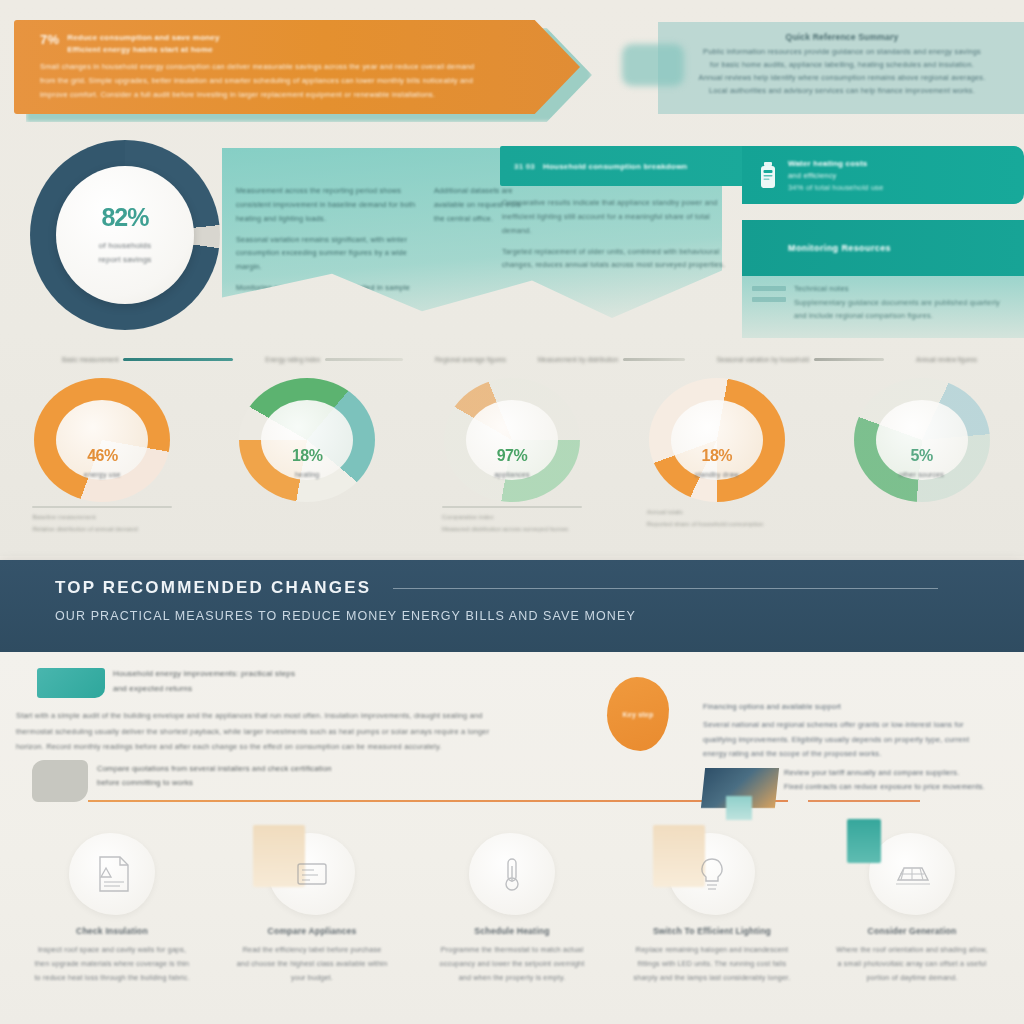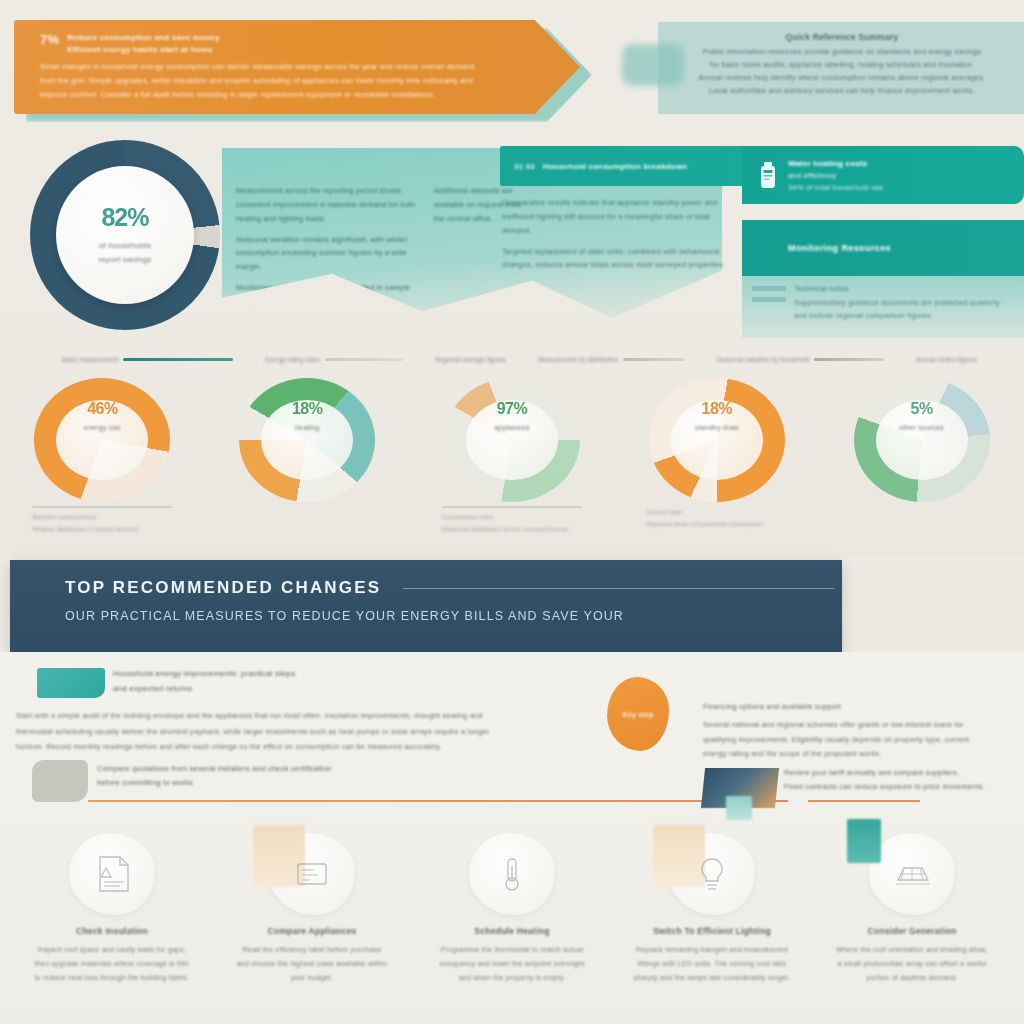--- a/index.html
+++ b/index.html
@@ -180,32 +180,32 @@
   }
   .donut-cell { width: 168px; position: relative; }
   .donut {
     position: relative; width: 136px; height: 124px; margin: 0 auto;
   }
   .donut-ring { position: absolute; inset: 0; border-radius: 50%; }
   .donut-hole {
     position: absolute; left: 22px; top: 22px; right: 22px; bottom: 22px;
     border-radius: 50%;
     background: radial-gradient(circle at 40% 34%, rgba(255,255,255,.95), rgba(245,243,238,.86));
-    display: flex; flex-direction: column; align-items: center; justify-content: flex-start;
+    display: flex; flex-direction: column; align-items: center; justify-content: flex-end;
   }
   .donut-pct { font-size: 16px; font-weight: bold; letter-spacing: -.5px; }
   .donut-lab { margin-top: 5px; font-size: 7px; color: #6f7579; text-align: center; line-height: 1.5; }
   .donut-foot {
     margin-top: 4px; padding: 0 14px; font-size: 6.2px; color: #9a9b94; line-height: 1.9;
   }
   .donut-foot i { display: block; height: 2px; background: #cfd0c8; margin: 3px 0; border-radius: 1px; }
 
   
   .dark-banner {
-    position: absolute; left: 10px; top: 560px; width: 832px; height: 92px;
+    position: absolute; left: 0; top: 560px; width: 1024px; height: 92px;
     background: linear-gradient(180deg,#35536a 0%,#2f4c61 100%);
     padding: 18px 8px 0 55px;
     box-shadow: 0 4px 12px rgba(0,0,0,.18);
   }
   .dark-banner .title-row { display: flex; align-items: center; gap: 22px; }
   .banner-title {
     font-size: 17px; font-weight: bold; color: #eef3f7; letter-spacing: 2.2px;
   }
   .banner-rule { flex: 1; height: 1px; background: rgba(225,235,242,.45); max-width: 545px; }
   .banner-sub {
@@ -494,21 +494,21 @@
       </div>
 
     </div>
   </div>
 
   <div class="dark-banner">
     <div class="title-row">
       <span class="banner-title blur3">TOP RECOMMENDED CHANGES</span>
       <span class="banner-rule"></span>
     </div>
-    <div class="banner-sub blur3">OUR PRACTICAL MEASURES TO REDUCE YOUR ENERGY BILLS AND SAVE YOUR</div>
+    <div class="banner-sub blur3">OUR PRACTICAL MEASURES TO REDUCE MONEY ENERGY BILLS AND SAVE MONEY</div>
   </div>
 
   <div class="bottom-section">
     <div class="teal-swatch"></div>
     <div class="lead-head">
       <div class="blur">Household energy improvements: practical steps</div>
       <div class="blur">and expected returns</div>
     </div>
     <div class="lead-body">
       <div class="blur">Start with a simple audit of the building envelope and the appliances that run most often. Insulation improvements, draught sealing and</div>

